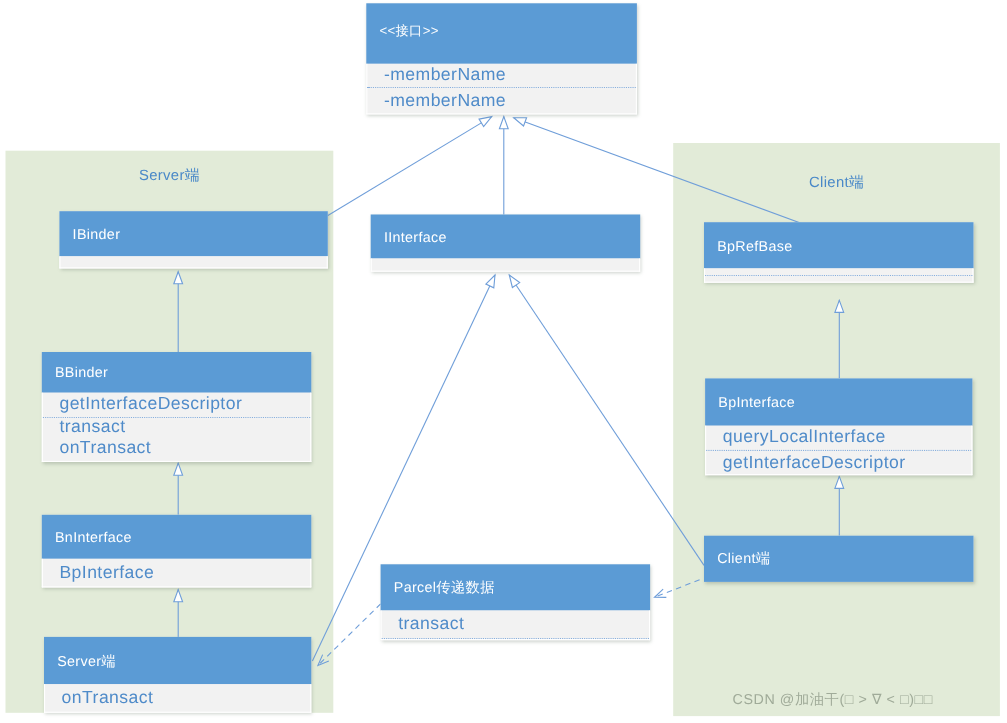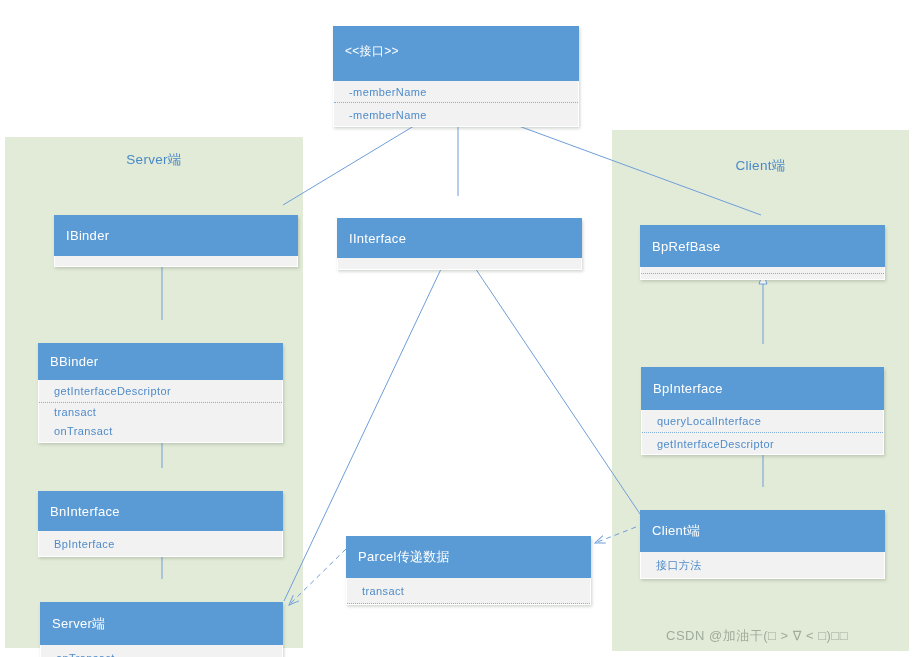--- a/index.html
+++ b/index.html
@@ -16,27 +16,27 @@
   body{font-family:"Liberation Sans","DejaVu Sans",sans-serif;}
   .stage{position:relative;width:915px;height:657px;background:#fff;overflow:hidden;}
 
   .panel{position:absolute;background:var(--panel);}
   .panel-title{text-align:center;color:var(--title);font-size:13.5px;letter-spacing:.3px;}
 
   .edges{position:absolute;left:0;top:0;width:915px;height:657px;pointer-events:none;}
   .edges line{stroke:var(--edge);stroke-width:1;}
   .edges line.dashed{stroke-dasharray:5,4;}
 
-  .cls{position:absolute;background:var(--body-bg);box-shadow:1px 1.5px 3px rgba(110,125,110,.35);margin-top:23px;}
+  .cls{position:absolute;background:var(--body-bg);box-shadow:1px 1.5px 3px rgba(110,125,110,.35);}
   .cls-header{background:var(--accent);color:#fff;display:flex;flex-direction:column;justify-content:center;
               padding-left:12px;box-sizing:border-box;font-size:13px;letter-spacing:.3px;}
   .stereotype{font-size:12px;margin-bottom:4px;}
   .cls-body{background:var(--body-bg);border:1px solid #fff;border-top:none;box-sizing:border-box;}
   .member{display:flex;align-items:center;padding-left:15px;color:var(--member);
-          font-size:11px;letter-spacing:.4px;box-sizing:border-box;}
+          font-size:16px;letter-spacing:.4px;box-sizing:border-box;}
   .member.sep{border-bottom:1px dotted var(--sep);}
   .spacer-sep{height:6px;border-bottom:1px dotted var(--sep);}
 
   .watermark{position:absolute;color:var(--watermark);font-size:13px;letter-spacing:.5px;opacity:.95;}
 </style>
 </head>
 <body>
 
 <div class="stage">
 
@@ -130,20 +130,17 @@
   <div class="cls" style="left:641px;top:344px;width:243px;">
     <div class="cls-header" style="height:43px;">BpInterface</div>
     <div class="cls-body">
       <div class="member sep" style="height:23px;">queryLocalInterface</div>
       <div class="member" style="height:21px;">getInterfaceDescriptor</div>
     </div>
   </div>
 
   <div class="cls" style="left:640px;top:487px;width:245px;">
     <div class="cls-header" style="height:42px;">Client端</div>
-    <div class="cls-body">
-      <div class="member" style="height:26px;">接口方法</div>
-    </div>
   </div>
 
   <div class="watermark" style="left:666px;top:627px;">CSDN @加油干(□ &gt; ∇ &lt; □)□□</div>
 
 </div>
 
 </body></html>

